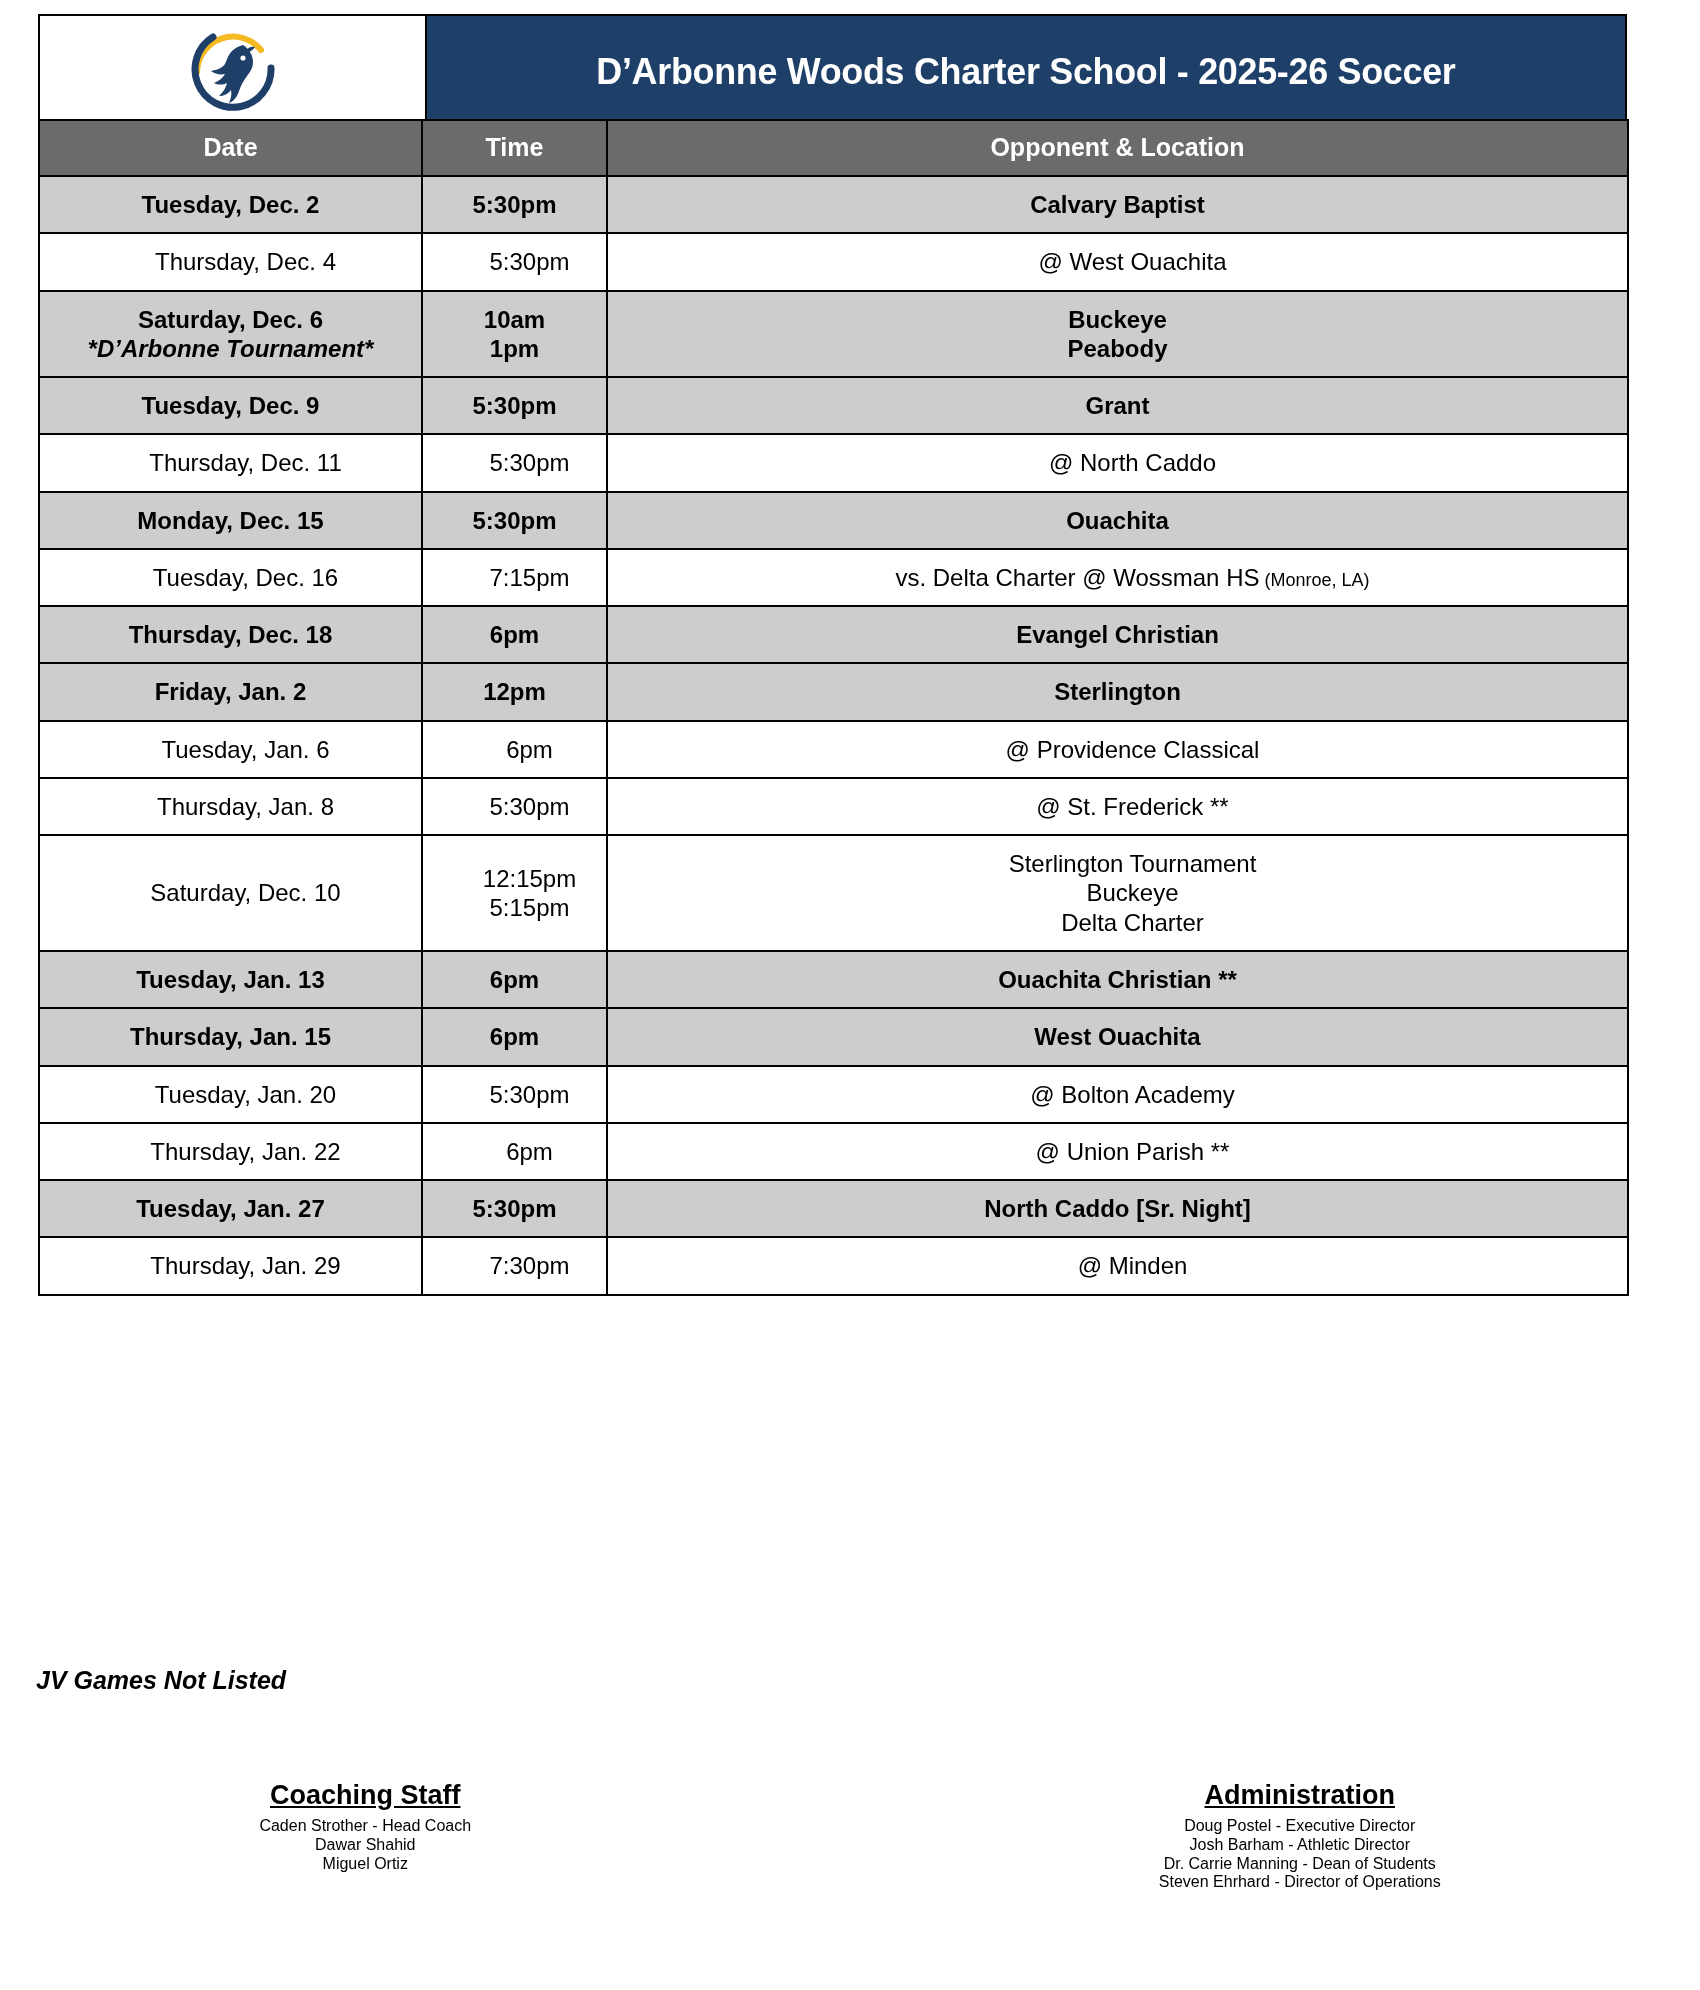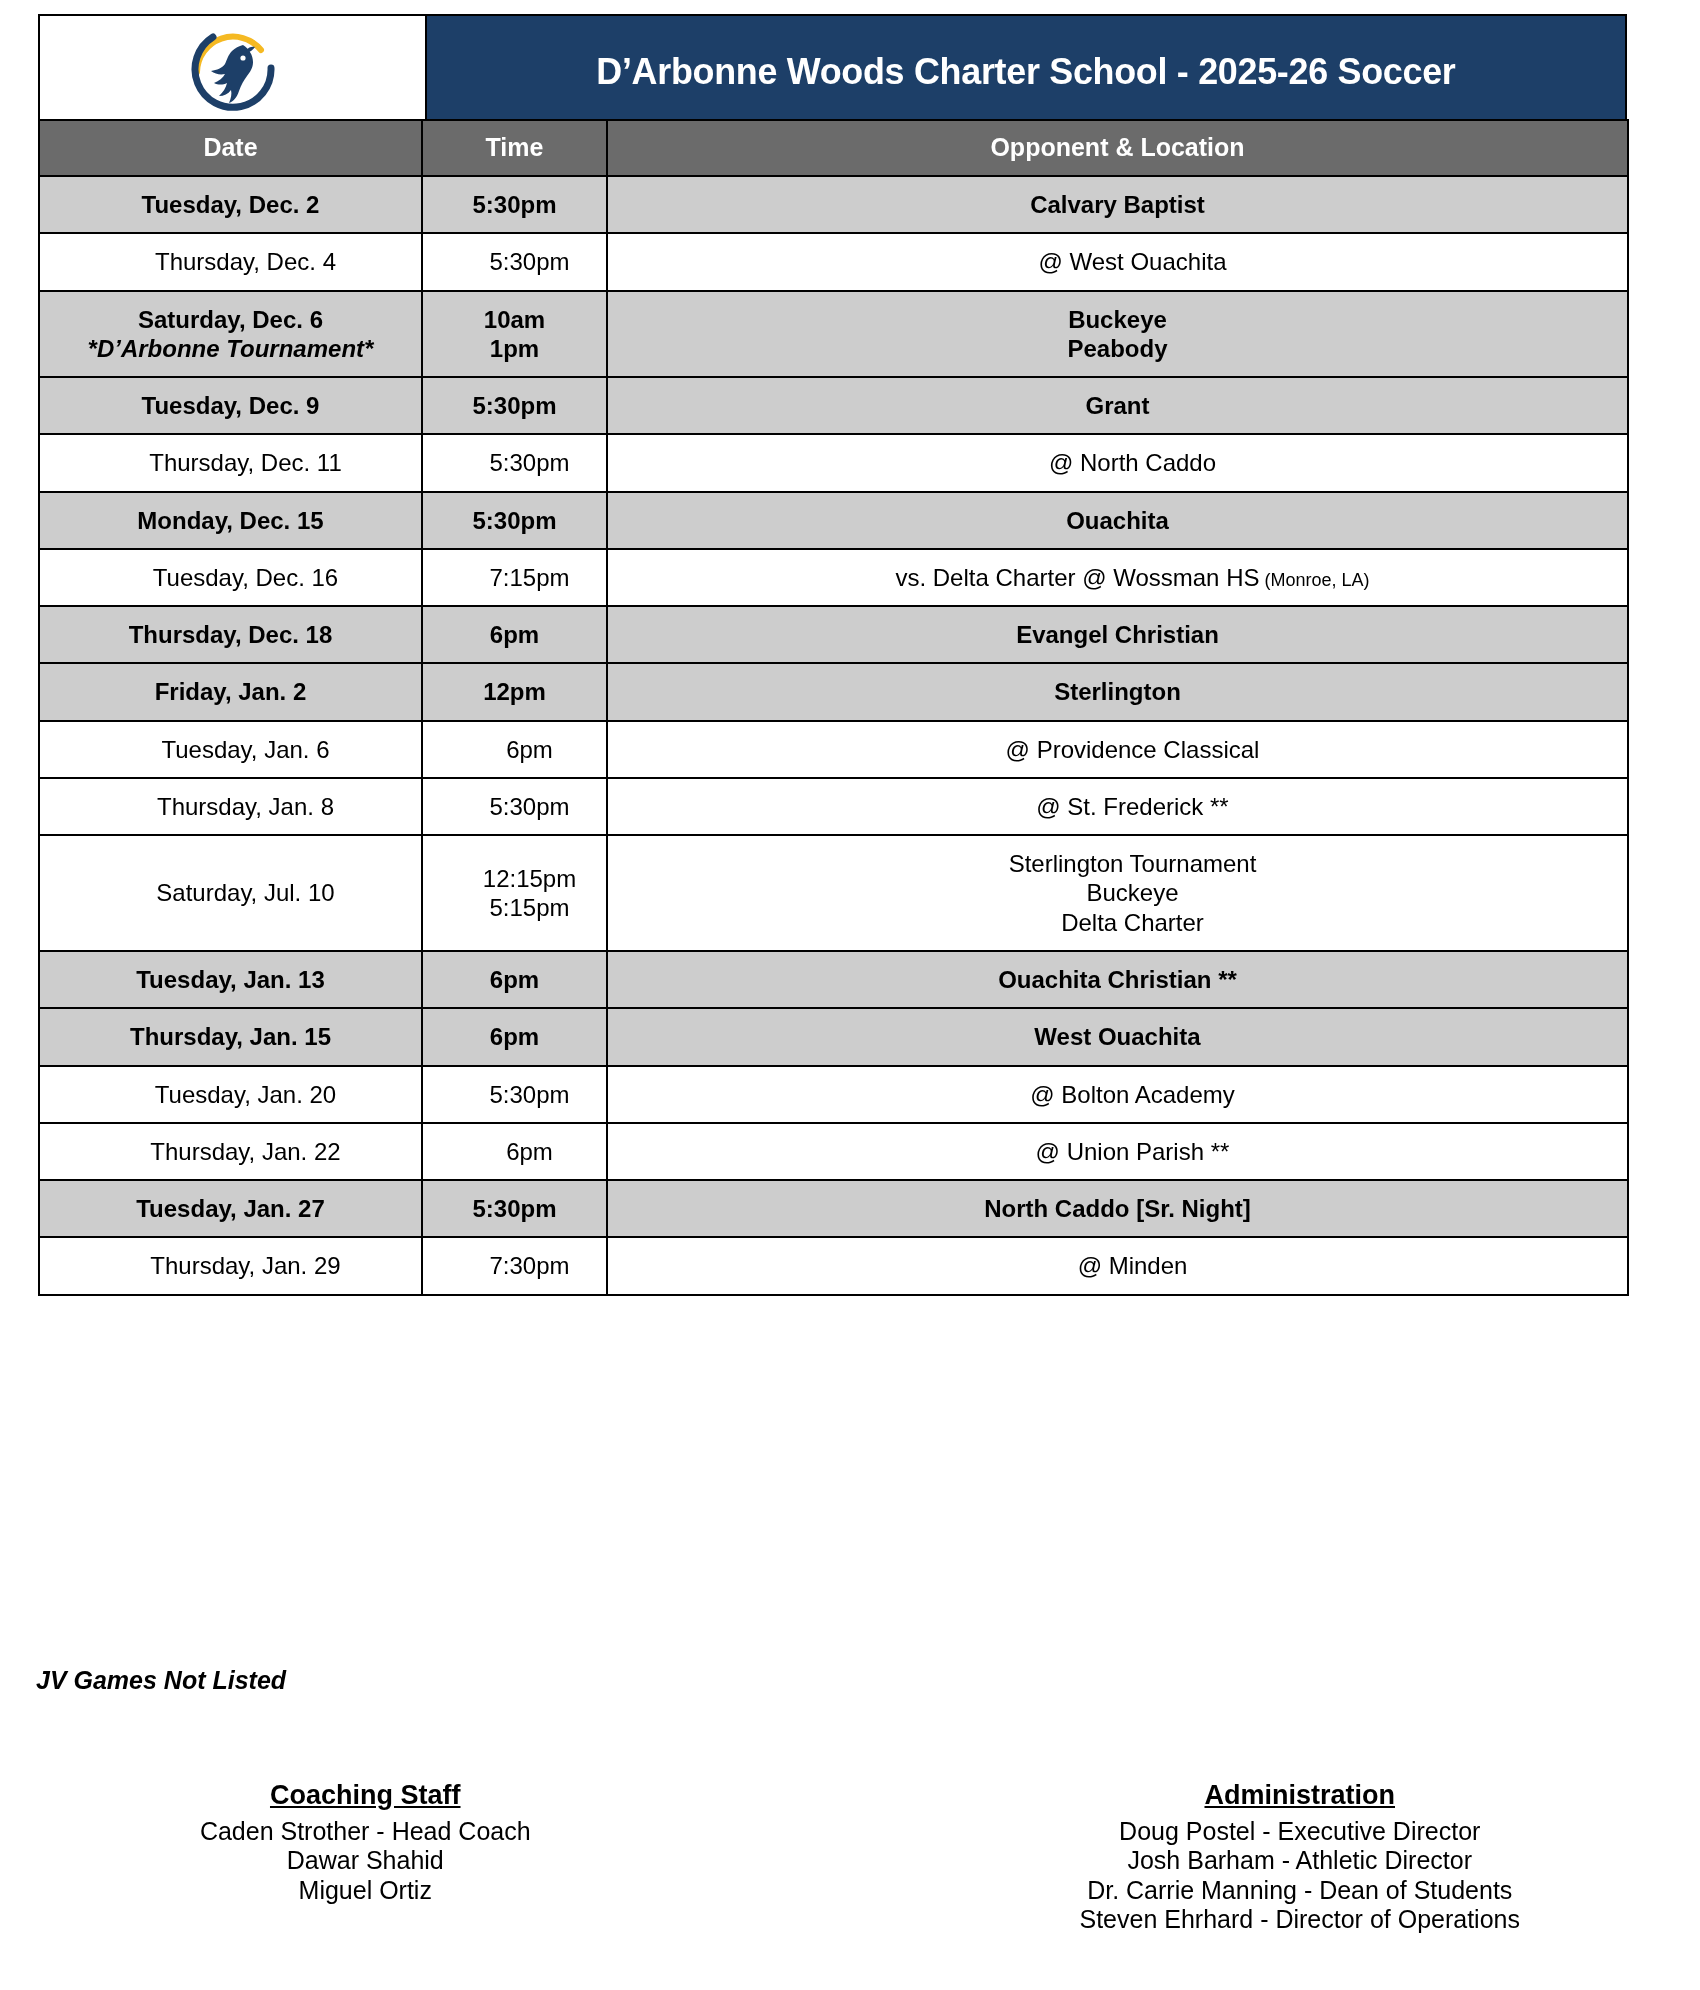--- a/index.html
+++ b/index.html
@@ -151,21 +151,21 @@
   .fcol-left { padding-right: 240px; }
   .fcol-right { padding-left: 40px; }
   .fhead {
     font-size: 27px;
     font-weight: bold;
     text-decoration: underline;
     margin-bottom: 4px;
     line-height: 1.3;
   }
   .fline {
-    font-size: 25px;
+    font-size: 16px;
     line-height: 1.17;
   }
 </style>
 </head>
 <body>
 
 <div class="page">
 
   <div class="titlebar">
     <div class="logo-cell">
@@ -260,21 +260,21 @@
           <td>Tuesday, Jan. 6</td>
           <td>6pm</td>
           <td>@ Providence Classical</td>
         </tr>
         <tr class="away">
           <td>Thursday, Jan. 8</td>
           <td>5:30pm</td>
           <td>@ St. Frederick **</td>
         </tr>
         <tr class="away">
-          <td>Saturday, Jul. 10</td>
+          <td>Saturday, Dec. 10</td>
           <td class="multiline">
             <span>12:15pm</span>
             <span>5:15pm</span>
           </td>
           <td class="multiline">
             <span>Sterlington Tournament</span>
             <span>Buckeye</span>
             <span>Delta Charter</span>
           </td>
         </tr>

